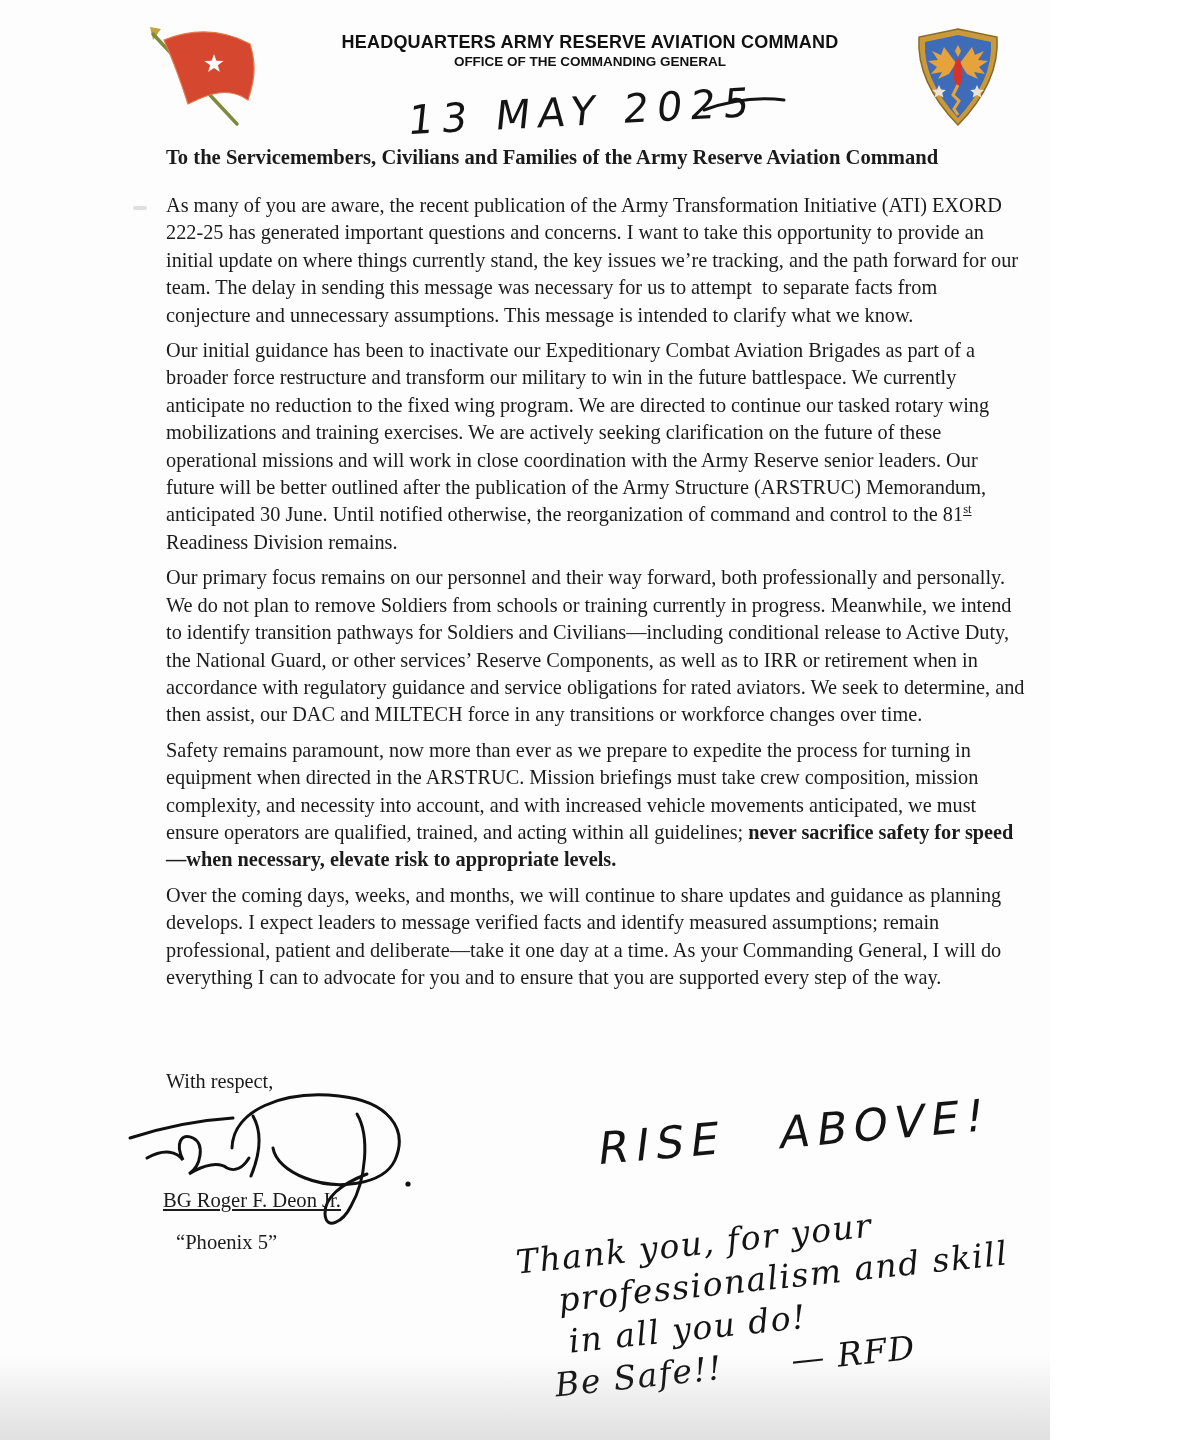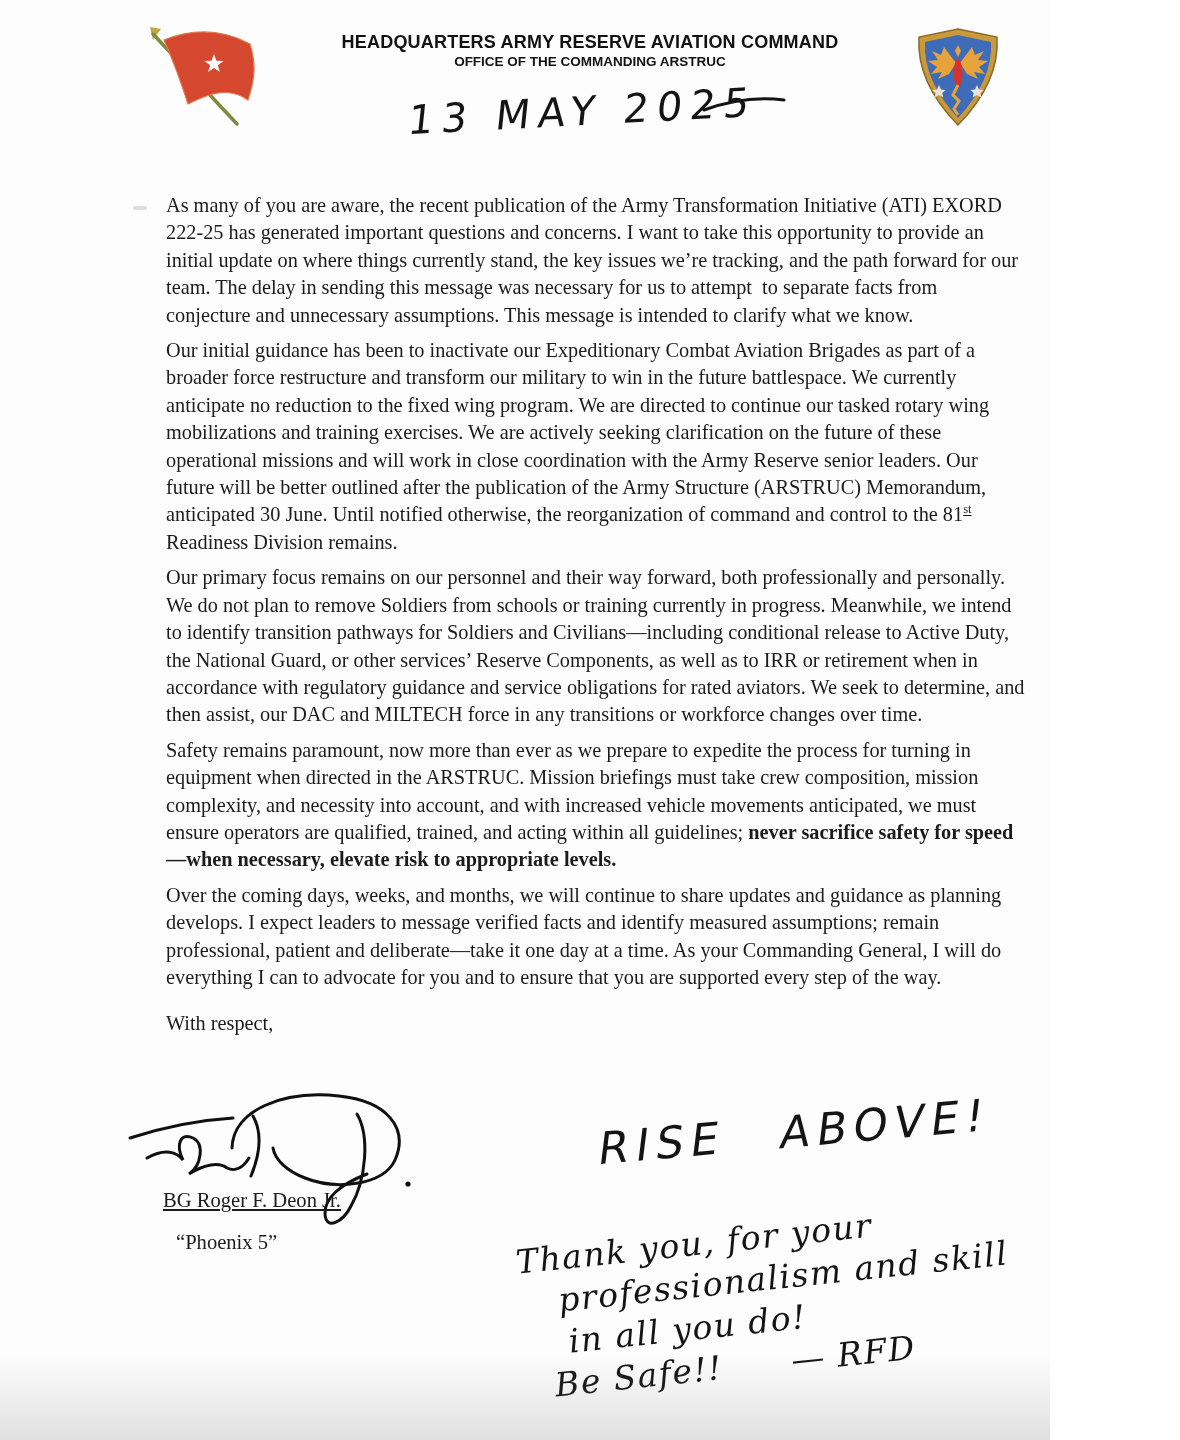--- a/index.html
+++ b/index.html
@@ -28,21 +28,21 @@
   .note-hand .nl2{margin-left:38px;}
   .note-hand .nl3{margin-left:44px;}
   .note-hand .nl4{margin-left:26px;}
   
   .salutation{position:absolute;left:166px;top:146px;width:980px;
     font-weight:bold;font-size:20.6px;}
   .letter-body{position:absolute;left:166px;top:192px;width:872px;}
   .letter-body p{margin:0 12px 8px 0;font-size:20.3px;line-height:27.4px;white-space:pre-wrap;}
   .letter-body .b{font-weight:bold;}
   .letter-body sup{font-size:.62em;line-height:0;text-decoration:underline;}
-  .closing{position:absolute;left:166px;top:1012px;font-size:20.3px;}
+  .closing{position:absolute;left:166px;top:1070px;font-size:20.3px;}
   .signer-name{position:absolute;left:163px;top:1189px;font-size:20.6px;text-decoration:underline;}
   .signer-callsign{position:absolute;left:176px;top:1231px;font-size:20.6px;}
   .sig-wrap{position:absolute;left:125px;top:1088px;}
   
   .bottom-fade{position:absolute;left:0;bottom:0;width:1180px;height:85px;
     background:linear-gradient(to bottom,rgba(120,120,120,0) 0%,rgba(120,120,120,.22) 100%);}
   .smudge{position:absolute;left:133px;top:206px;width:14px;height:4px;
     background:rgba(0,0,0,.12);border-radius:2px;}
 </style>
 </head>
@@ -55,21 +55,21 @@
       <polygon points="14,3 25,5 17,16" fill="#c2a63c"></polygon>
       <line x1="17" y1="10" x2="101" y2="100" stroke-width="3.5" stroke-linecap="round" stroke="#7f8a3d"></line>
       <path d="M28,16 C58,4 88,6 114,20 C121,42 118,58 112,76 C92,62 72,70 52,80 C45,58 36,34 28,16 Z" fill="#d5472e"></path>
       <path d="M28,16 C58,4 88,6 114,20 C121,42 118,58 112,76 C92,62 72,70 52,80 C45,58 36,34 28,16 Z" fill="none" stroke="#e07a4a" stroke-width="1.2"></path>
       <polygon points="78,30 80.4,36.8 87.6,36.9 81.8,41.2 83.9,48.1 78,44 72.1,48.1 74.2,41.2 68.4,36.9 75.6,36.8" fill="#ffffff"></polygon>
     </svg>
   </div>
 
   <div class="header-text">
     <div class="hdr-l1">HEADQUARTERS ARMY RESERVE AVIATION COMMAND</div>
-    <div class="hdr-l2">OFFICE OF THE COMMANDING ARSTRUC</div>
+    <div class="hdr-l2">OFFICE OF THE COMMANDING GENERAL</div>
   </div>
 
   <div class="patch-wrap">
     <svg width="94" height="100" viewBox="0 0 94 100">
       <path d="M47,2 L86,10 Q89,55 47,98 Q5,55 8,10 Z" stroke="#8a6b28" stroke-width="1.5" fill="#c9993a"></path>
       <path d="M47,8 L80,15 Q82,53 47,91 Q12,53 14,15 Z" fill="#3f6cb8"></path>
 
       <path d="M45,36 L33,20 L30,28 L21,24 L27,33 L17,34 L26,40 L20,47 L31,45 L27,52 L38,47 Z" fill="#e6a33b"></path>
 
       <path d="M49,36 L61,20 L64,28 L73,24 L67,33 L77,34 L68,40 L74,47 L63,45 L67,52 L56,47 Z" fill="#e6a33b"></path>
@@ -83,20 +83,21 @@
       <polygon points="28,58 30,62.5 34.8,63 31.2,66 32.4,70.6 28,68 23.6,70.6 24.8,66 21.2,63 26,62.5" fill="#e8e4da"></polygon>
       <polygon points="66,58 68,62.5 72.8,63 69.2,66 70.4,70.6 66,68 61.6,70.6 62.8,66 59.2,63 64,62.5" fill="#e8e4da"></polygon>
     </svg>
   </div>
 
   <div class="date-hand hand">13 MAY 2025</div>
   <svg class="date-tail" width="84" height="20" viewBox="0 0 84 20">
     <path d="M2,16 C30,6 58,3 82,6" fill="none" stroke="#141414" stroke-width="3" stroke-linecap="round"></path>
   </svg>
 
+  <div class="salutation">To the Servicemembers, Civilians and Families of the Army Reserve Aviation Command</div>
 
   <div class="letter-body">
       <p><span>As many of you are aware, the recent publication of the Army Transformation Initiative (ATI) EXORD 222-25 has generated important questions and concerns. I want to take this opportunity to provide an initial update on where things currently stand, the key issues we’re tracking, and the path forward for our team. The delay in sending this message was necessary for us to attempt  to separate facts from conjecture and unnecessary assumptions. This message is intended to clarify what we know.</span></p>
       <p><span>Our initial guidance has been to inactivate our Expeditionary Combat Aviation Brigades as part of a broader force restructure and transform our military to win in the future battlespace. We currently anticipate no reduction to the fixed wing program. We are directed to continue our tasked rotary wing mobilizations and training exercises. We are actively seeking clarification on the future of these operational missions and will work in close coordination with the Army Reserve senior leaders. Our future will be better outlined after the publication of the Army Structure (ARSTRUC) Memorandum, anticipated 30 June. Until notified otherwise, the reorganization of command and control to the 81</span><sup>st</sup><span> Readiness Division remains.</span></p>
       <p><span>Our primary focus remains on our personnel and their way forward, both professionally and personally. We do not plan to remove Soldiers from schools or training currently in progress. Meanwhile, we intend to identify transition pathways for Soldiers and Civilians—including conditional release to Active Duty, the National Guard, or other services’ Reserve Components, as well as to IRR or retirement when in accordance with regulatory guidance and service obligations for rated aviators. We seek to determine, and then assist, our DAC and MILTECH force in any transitions or workforce changes over time.</span></p>
       <p><span>Safety remains paramount, now more than ever as we prepare to expedite the process for turning in equipment when directed in the ARSTRUC. Mission briefings must take crew composition, mission complexity, and necessity into account, and with increased vehicle movements anticipated, we must ensure operators are qualified, trained, and acting within all guidelines; </span><span class="b">never sacrifice safety for speed—when necessary, elevate risk to appropriate levels.</span></p>
       <p><span>Over the coming days, weeks, and months, we will continue to share updates and guidance as planning develops. I expect leaders to message verified facts and identify measured assumptions; remain professional, patient and deliberate—take it one day at a time. As your Commanding General, I will do everything I can to advocate for you and to ensure that you are supported every step of the way.</span></p>
     </div>
 
   <div class="closing">With respect,</div>

